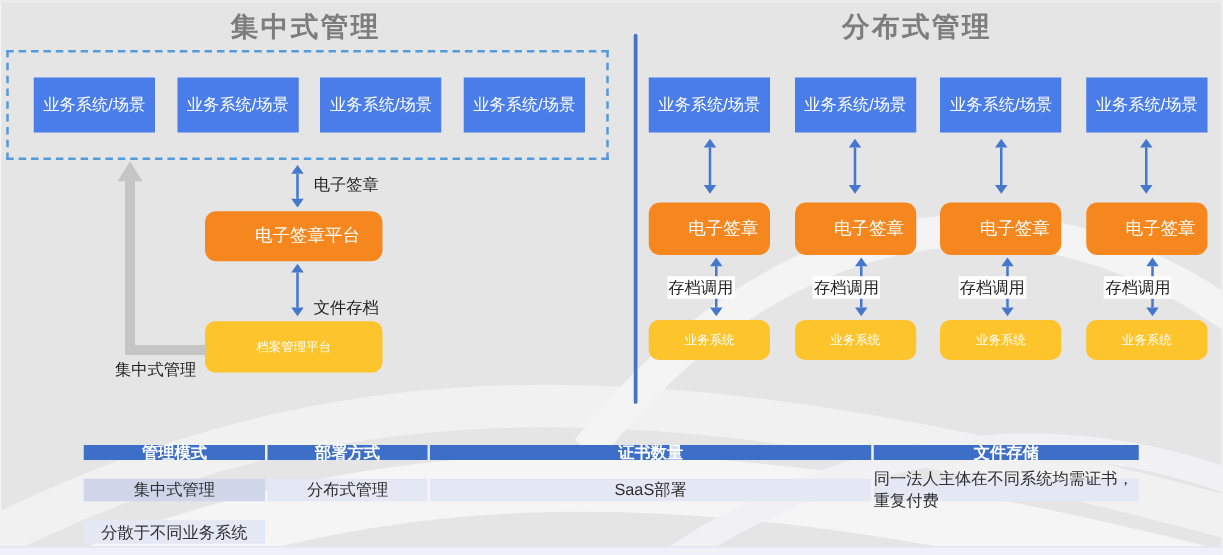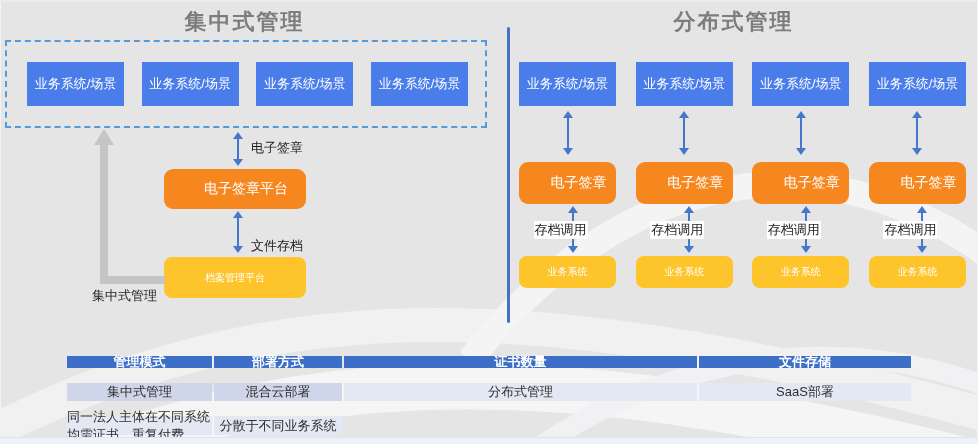--- a/index.html
+++ b/index.html
@@ -191,21 +191,20 @@
 
   </div>
 
   <div class="cmp-table">
     <div class="cell th">管理模式</div>
     <div class="cell th">部署方式</div>
     <div class="cell th">证书数量</div>
     <div class="cell th">文件存储</div>
 
     <div class="cell row1">集中式管理</div>
-    <div class="cell row1">混合云部署</div>
 
     <div class="cell row2">分布式管理</div>
     <div class="cell row2">SaaS部署</div>
     <div class="cell row2">同一法人主体在不同系统均需证书，重复付费</div>
     <div class="cell row2">分散于不同业务系统</div>
   </div>
 
   <div class="bottom-strip"></div>
 
 </div>

